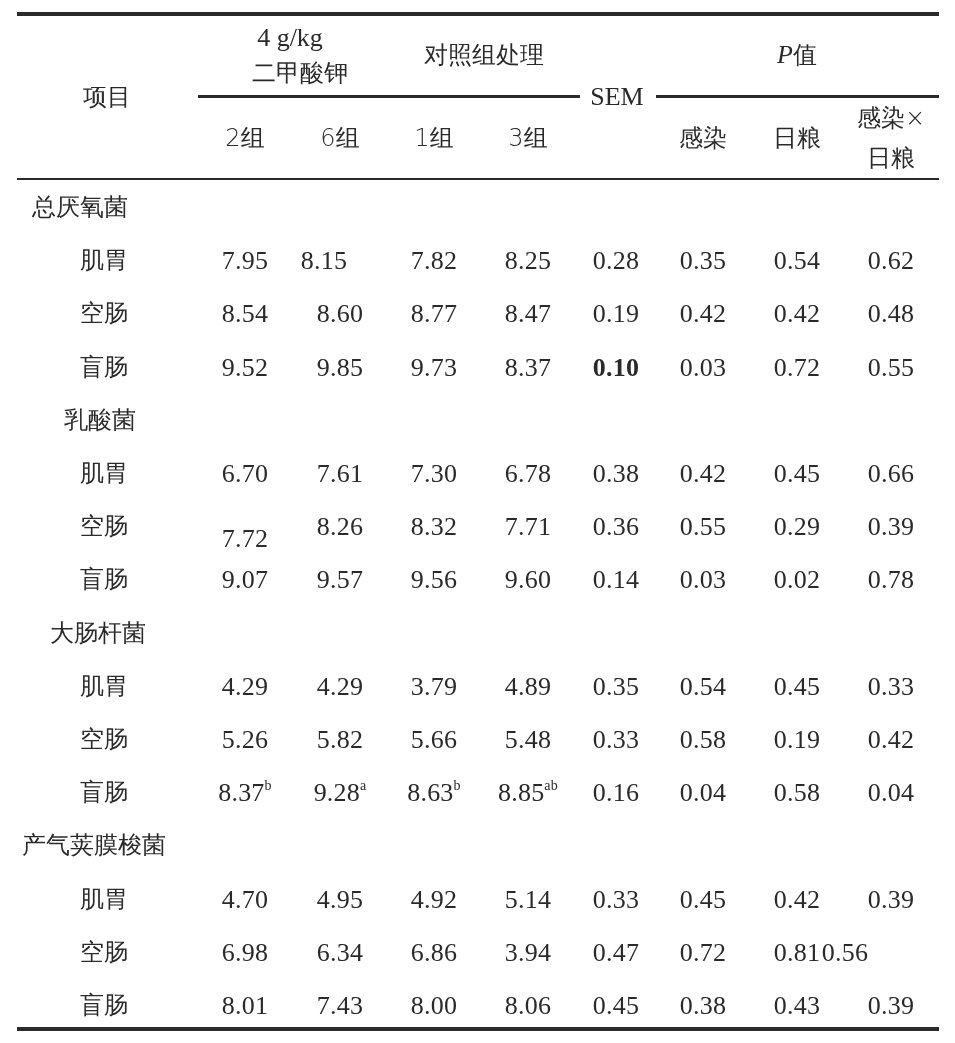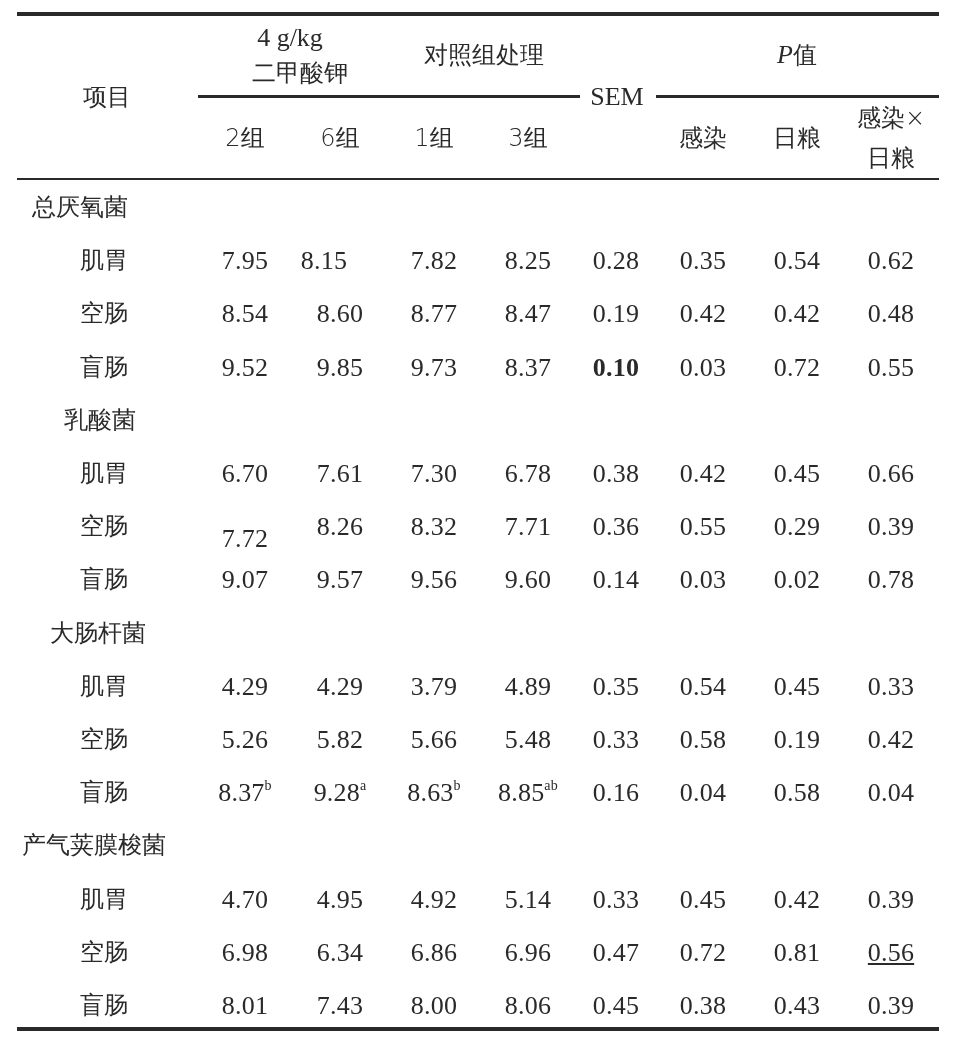--- a/index.html
+++ b/index.html
@@ -155,25 +155,25 @@
         <div class="t c num" style="left: 616px; top: 884.6px;"><span>0.33</span></div>
         <div class="t c num" style="left: 703px; top: 884.6px;"><span>0.45</span></div>
         <div class="t c num" style="left: 797px; top: 884.6px;"><span>0.42</span></div>
         <div class="t c num" style="left: 891px; top: 884.6px;"><span>0.39</span></div>
       </div>
       <div>
         <div class="t cn" style="left: 80px; top: 936.8px;">空肠</div>
         <div class="t c num" style="left: 245px; top: 937.8px;"><span>6.98</span></div>
         <div class="t c num" style="left: 340px; top: 937.8px;"><span>6.34</span></div>
         <div class="t c num" style="left: 434px; top: 937.8px;"><span>6.86</span></div>
-        <div class="t c num" style="left: 528px; top: 937.8px;"><span>6.96</span></div>
+        <div class="t c num" style="left: 528px; top: 937.8px;"><span>3.94</span></div>
         <div class="t c num" style="left: 616px; top: 937.8px;"><span>0.47</span></div>
         <div class="t c num" style="left: 703px; top: 937.8px;"><span>0.72</span></div>
         <div class="t c num" style="left: 797px; top: 937.8px;"><span>0.81</span></div>
-        <div class="t c num" style="left: 891px; top: 937.8px; text-decoration: underline;"><span>0.56</span></div>
+        <div class="t c num" style="left: 845px; top: 937.8px;"><span>0.56</span></div>
       </div>
       <div>
         <div class="t cn" style="left: 80px; top: 990px;">盲肠</div>
         <div class="t c num" style="left: 245px; top: 991px;"><span>8.01</span></div>
         <div class="t c num" style="left: 340px; top: 991px;"><span>7.43</span></div>
         <div class="t c num" style="left: 434px; top: 991px;"><span>8.00</span></div>
         <div class="t c num" style="left: 528px; top: 991px;"><span>8.06</span></div>
         <div class="t c num" style="left: 616px; top: 991px;"><span>0.45</span></div>
         <div class="t c num" style="left: 703px; top: 991px;"><span>0.38</span></div>
         <div class="t c num" style="left: 797px; top: 991px;"><span>0.43</span></div>

